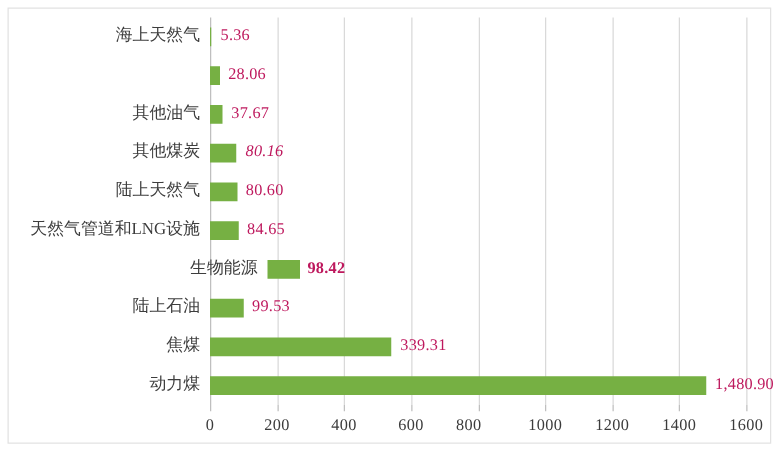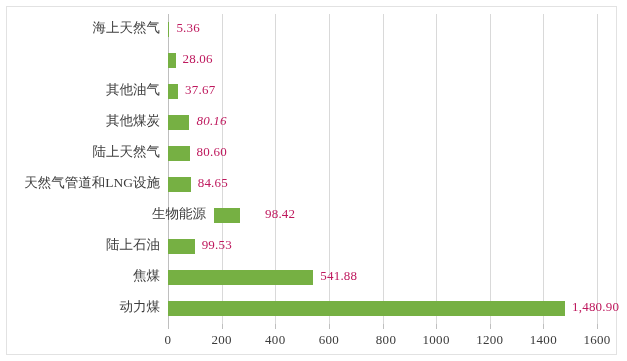--- a/index.html
+++ b/index.html
@@ -118,21 +118,21 @@
     <div id="ticks">
         <div class="tick-mark" style="left: 0px;"></div>
         <div class="tick-label" style="left: 0px;">0</div>
         <div class="tick-mark" style="left: 53.625px;"></div>
         <div class="tick-label" style="left: 53.625px;">200</div>
         <div class="tick-mark" style="left: 107.25px;"></div>
         <div class="tick-label" style="left: 107.25px;">400</div>
         <div class="tick-mark" style="left: 160.875px;"></div>
         <div class="tick-label" style="left: 160.875px;">600</div>
         <div class="tick-mark" style="left: 214.5px;"></div>
-        <div class="tick-label" style="left: 218px;">800</div>
+        <div class="tick-label" style="left: 207px;">800</div>
         <div class="tick-mark" style="left: 268.125px;"></div>
         <div class="tick-label" style="left: 268.125px;">1000</div>
         <div class="tick-mark" style="left: 321.75px;"></div>
         <div class="tick-label" style="left: 321.75px;">1200</div>
         <div class="tick-mark" style="left: 375.375px;"></div>
         <div class="tick-label" style="left: 375.375px;">1400</div>
         <div class="tick-mark" style="left: 429px;"></div>
         <div class="tick-label" style="left: 429px;">1600</div>
       </div>
     <div id="bars">
@@ -161,31 +161,31 @@
           <div class="bar-value" style="left: 28.6109px;">80.60</div>
         </div>
         <div class="bar-row" style="top: 155px; width: 429px;">
           <div class="cat-label-wrap">天然气管道和LNG设施</div>
           <div class="bar" style="width: 22.6968px; background: rgb(118, 176, 67);"></div>
           <div class="bar-value" style="left: 29.6968px;">84.65</div>
         </div>
         <div class="bar-row" style="top: 186px; width: 429px; margin-left: 46px;">
           <div class="cat-label-wrap">生物能源</div>
           <div class="bar" style="width: 26.3889px; background: rgb(118, 176, 67);"></div>
-          <div class="bar-value" style="left: 51px;">98.42</div>
+          <div class="bar-value" style="left: 32px; font-weight: bold;">98.42</div>
         </div>
         <div class="bar-row" style="top: 217px; width: 429px;">
           <div class="cat-label-wrap">陆上石油</div>
           <div class="bar" style="width: 26.6865px; background: rgb(118, 176, 67);"></div>
           <div class="bar-value" style="left: 33.6865px; text-align: center;">99.53</div>
         </div>
         <div class="bar-row" style="top: 248px; width: 429px;">
           <div class="cat-label-wrap">焦煤</div>
           <div class="bar" style="width: 145.292px; background: rgb(118, 176, 67);"></div>
-          <div class="bar-value" style="left: 152.292px;">541.88</div>
+          <div class="bar-value" style="left: 152.292px;">339.31</div>
         </div>
         <div class="bar-row" style="top: 279px; width: 429px;">
           <div class="cat-label-wrap">动力煤</div>
           <div class="bar" style="width: 397.066px; background: rgb(118, 176, 67);"></div>
           <div class="bar-value" style="left: 404.066px;">1,480.90</div>
         </div>
       </div>
   </div>
 
 </div>

